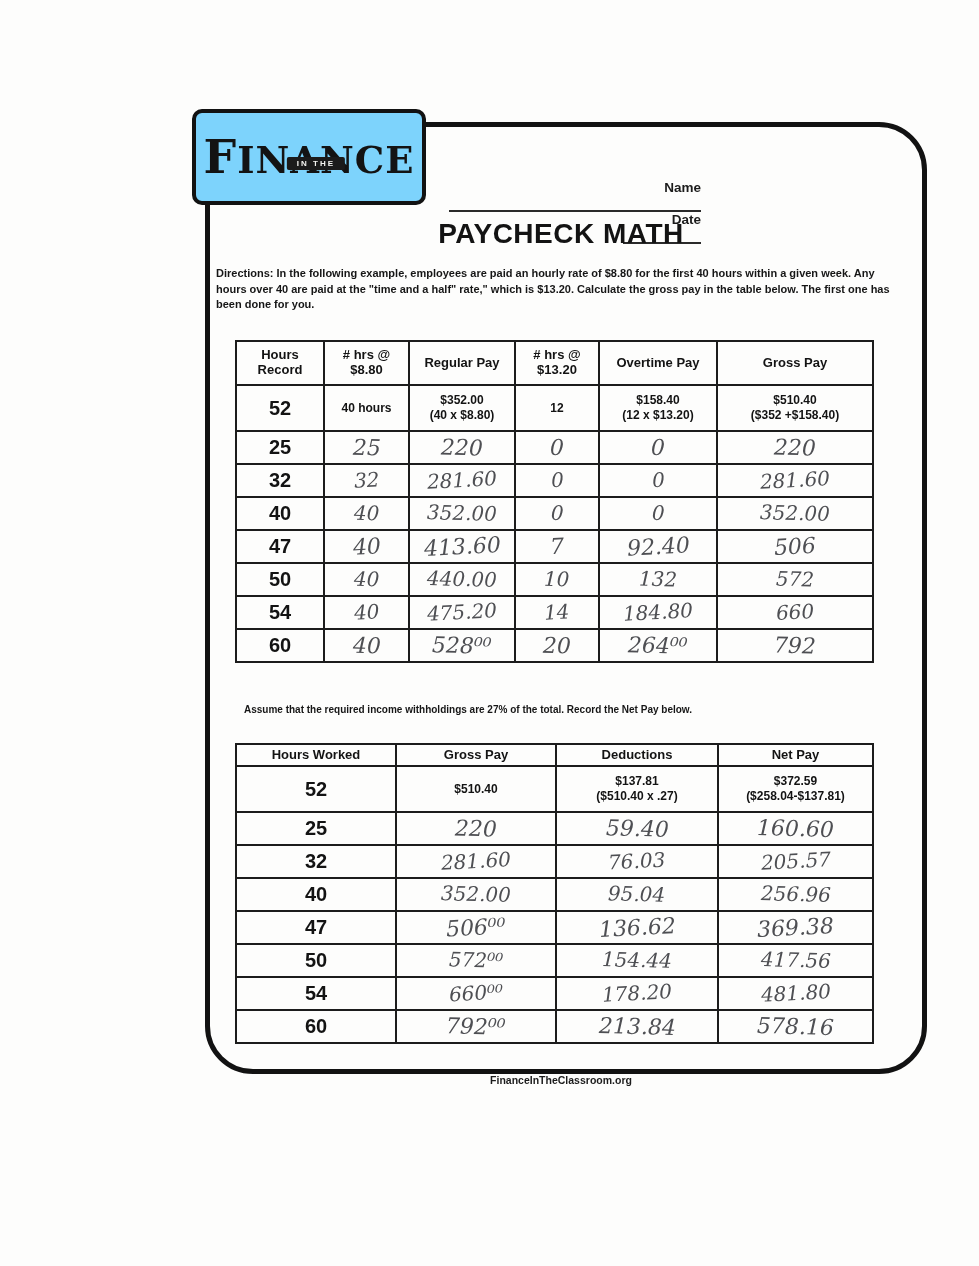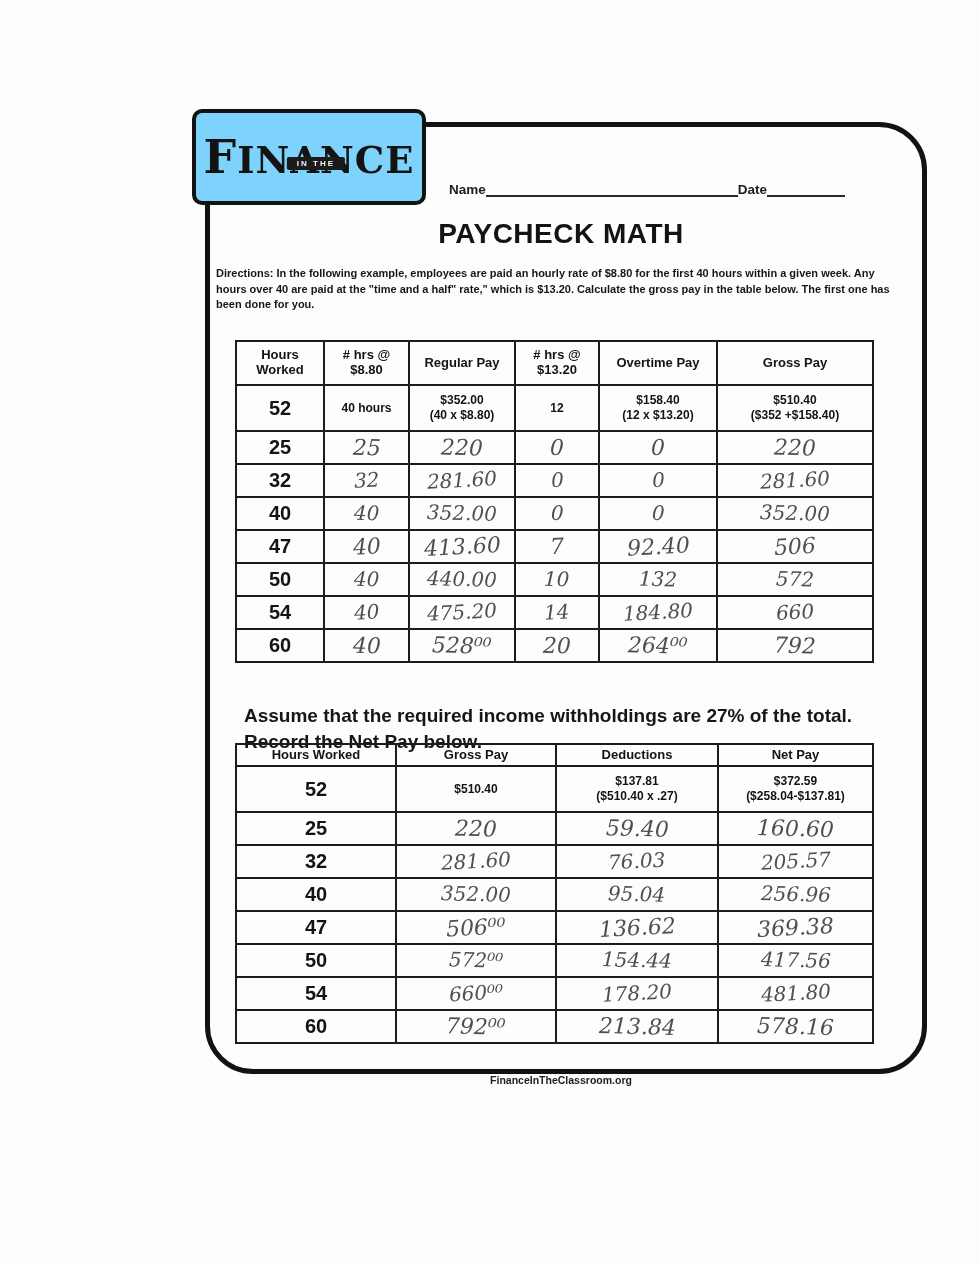--- a/index.html
+++ b/index.html
@@ -22,34 +22,34 @@
               font-size:27px;line-height:1;letter-spacing:1px;}
   .logo-line2::first-letter{font-size:34px;}
   .logo-line2-post{font-family:"DejaVu Serif",serif;font-weight:bold;font-size:27px;line-height:1;letter-spacing:1px;}
   .ribbon{position:absolute;left:50%;top:44px;transform:translateX(-38%);
           background:#1b1b1b;color:#f5f5f2;font-size:8px;font-weight:bold;
           letter-spacing:2px;padding:2px 10px;border-radius:2px;z-index:4;}
   .apple{margin:0 1px 2px 1px;}
 
   
   .namedate{position:absolute;left:449px;top:180px;display:flex;align-items:flex-end;
-            font-size:13.5px;font-weight:bold;color:#1c1c1c;}
+            font-size:13.5px;font-weight:bold;color:#1c1c1c;flex-direction:column;}
   .fill-line{display:inline-block;border-bottom:2px solid #2a2a2a;height:15px;}
   .line-name{width:252px;}
   .line-date{width:78px;}
 
   
   .title{position:absolute;left:205px;top:218px;width:712px;text-align:center;
          font-size:28px;font-weight:bold;letter-spacing:.5px;}
 
   
   .directions{position:absolute;left:216px;top:266px;width:676px;
               font-size:11px;font-weight:bold;line-height:1.42;color:#161616;}
   .assumption{position:absolute;left:244px;top:703px;width:650px;
-              font-size:19px;font-weight:bold;line-height:1.35;color:#161616;}
+              font-size:10px;font-weight:bold;line-height:1.35;color:#161616;}
 
   
   table{border-collapse:collapse;table-layout:fixed;position:absolute;background:transparent;}
   .t1{left:235px;top:340px;width:637px;}
   .t2{left:235px;top:743px;width:637px;}
   th,td{border:2px solid #1c1c1c;text-align:center;vertical-align:middle;padding:1px 2px;overflow:visible;}
   th{font-size:13px;font-weight:bold;white-space:pre-line;line-height:1.15;}
   .t1 tr.hdr{height:44px;} .t1 tr.ex{height:46px;} .t1 tr.data{height:33px;}
   .t2 tr.hdr{height:22px;} .t2 tr.ex{height:46px;} .t2 tr.data{height:33px;}
   td.printed-hours{font-size:20px;font-weight:bold;}
@@ -93,21 +93,21 @@
       <col style="width:88px">
         <col style="width:85px">
         <col style="width:106px">
       <col style="width:84px">
         <col style="width:118px">
         <col style="width:156px">
     </colgroup>
     <tbody>
         <tr class="hdr">
       <th>Hours
-Worked</th>
+Record</th>
       <th># hrs @
 $8.80</th>
       <th>Regular Pay</th>
       <th># hrs @
 $13.20</th>
       <th>Overtime Pay</th>
       <th>Gross Pay</th>
     </tr>
     <tr class="ex">
       <td class="printed-hours">52</td>

